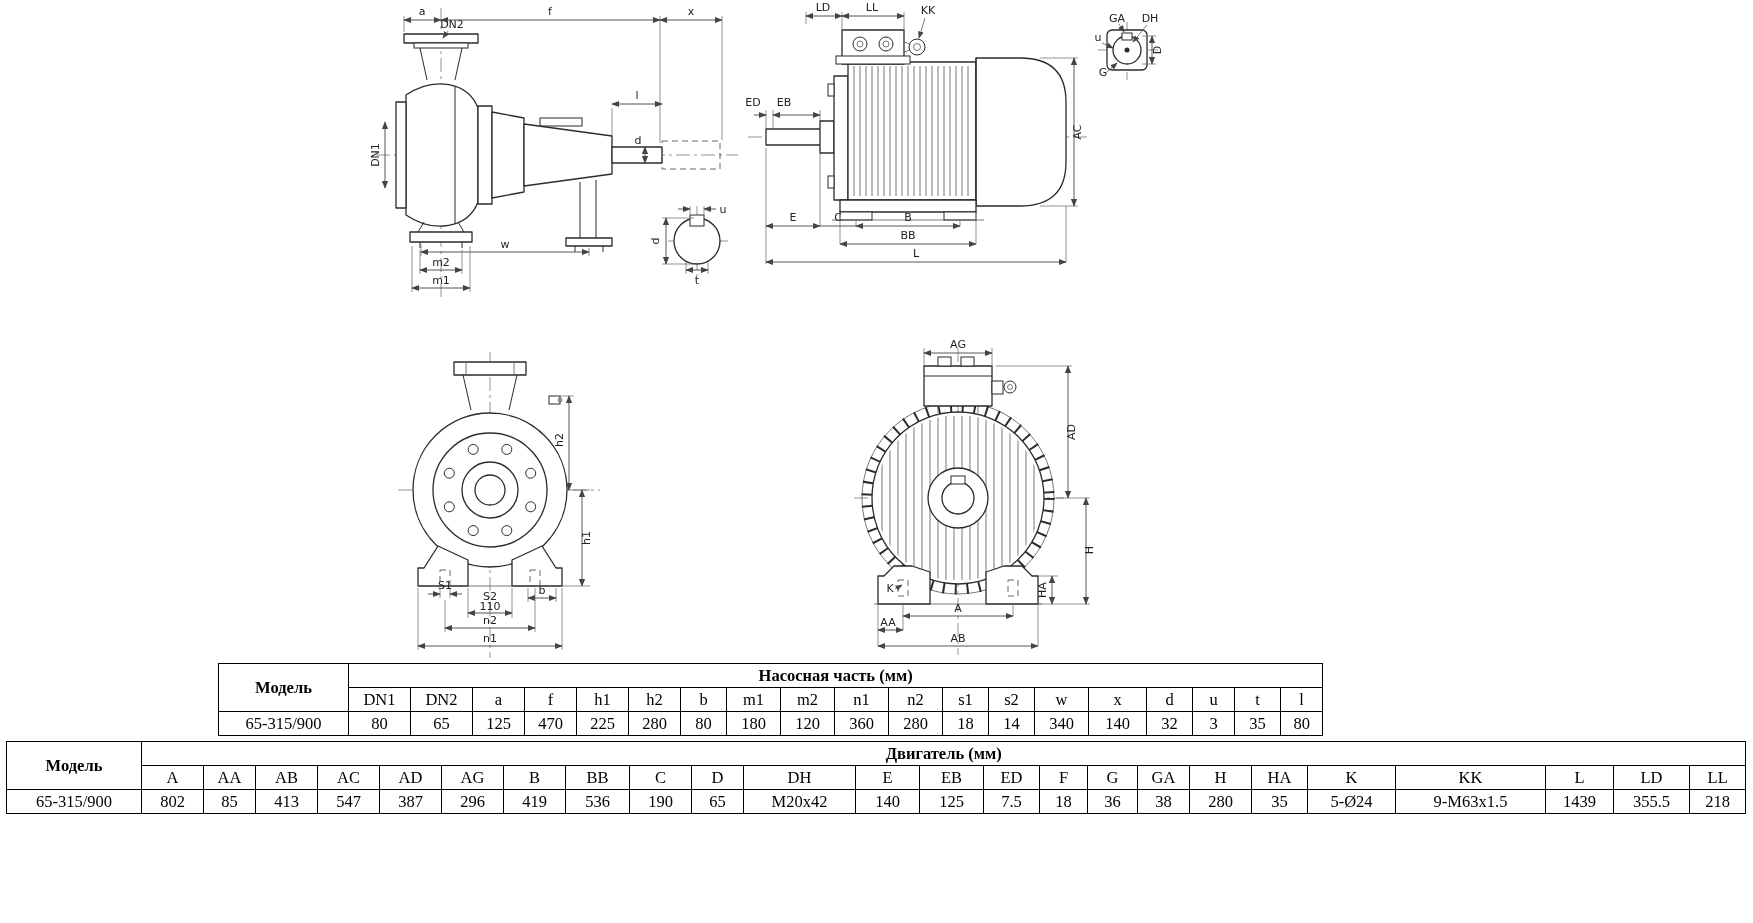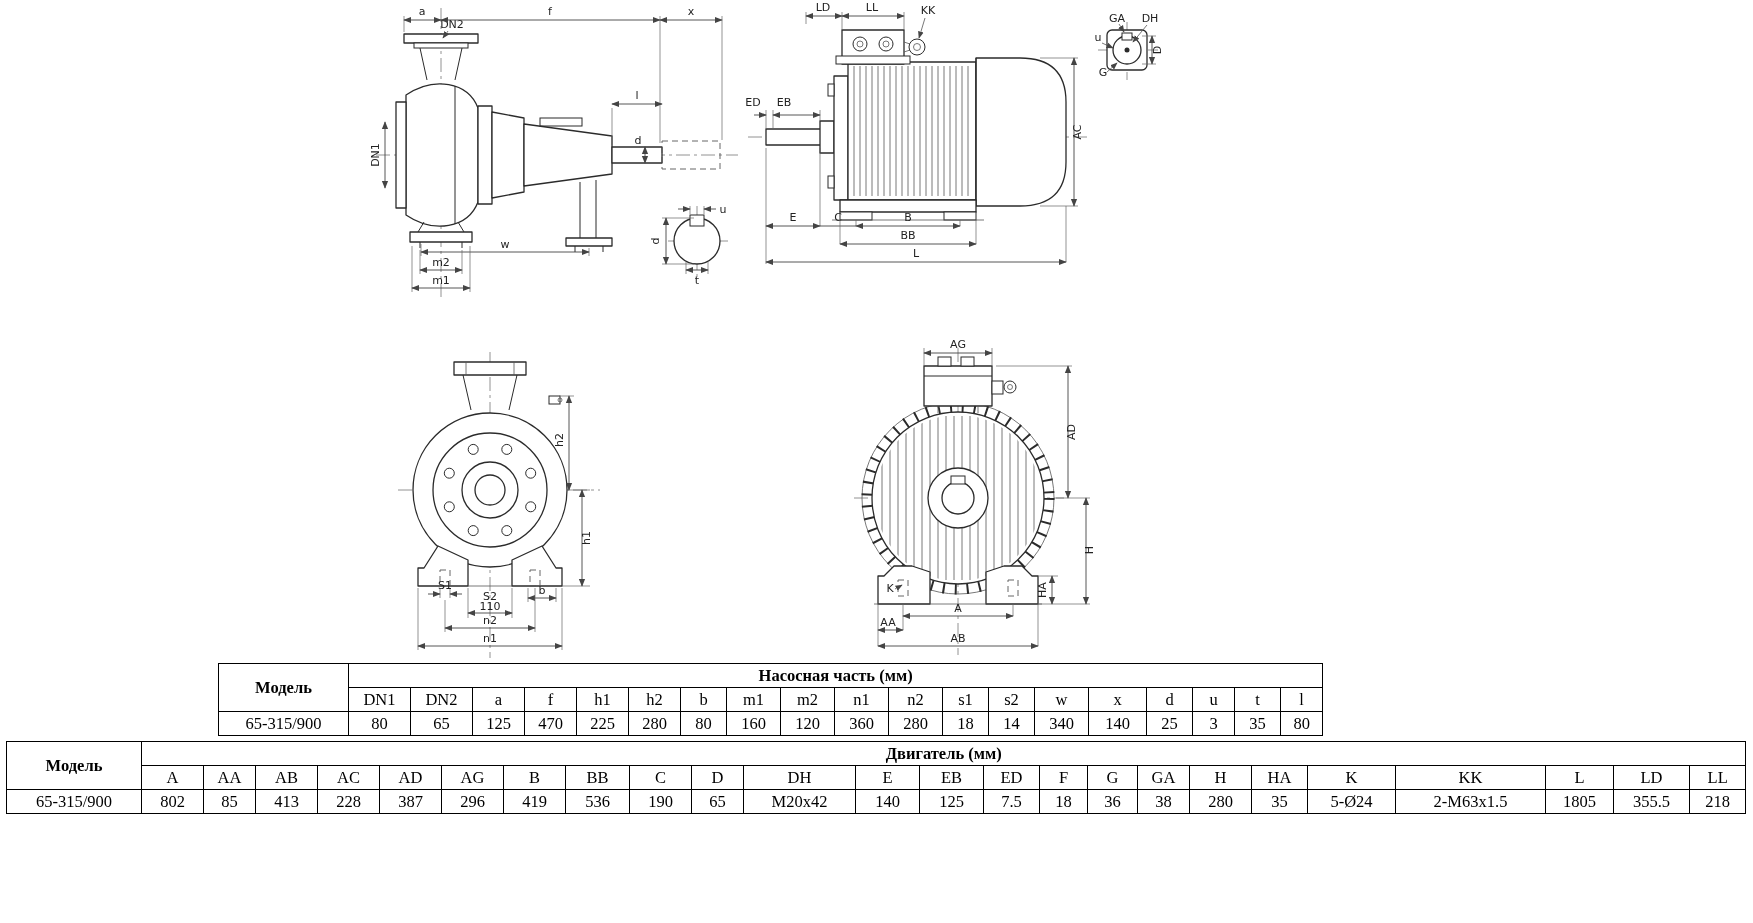--- a/index.html
+++ b/index.html
@@ -387,29 +387,29 @@
   </tr>
   <tr>
     <td>65-315/900</td>
     <td>80</td>
     <td>65</td>
     <td>125</td>
     <td>470</td>
     <td>225</td>
     <td>280</td>
     <td>80</td>
-    <td>160</td>
+    <td>180</td>
     <td>120</td>
     <td>360</td>
     <td>280</td>
     <td>18</td>
     <td>14</td>
     <td>340</td>
     <td>140</td>
-    <td>25</td>
+    <td>32</td>
     <td>3</td>
     <td>35</td>
     <td>80</td>
   </tr>
 </tbody>
     </table>
 
 <table class="dim-table" style="left:6px;top:741px;width:1739px;">
   <colgroup>
     <col style="width:135px">
@@ -467,38 +467,38 @@
     <td>KK</td>
     <td>L</td>
     <td>LD</td>
     <td>LL</td>
   </tr>
   <tr>
     <td>65-315/900</td>
     <td>802</td>
     <td>85</td>
     <td>413</td>
-    <td>228</td>
+    <td>547</td>
     <td>387</td>
     <td>296</td>
     <td>419</td>
     <td>536</td>
     <td>190</td>
     <td>65</td>
     <td>M20x42</td>
     <td>140</td>
     <td>125</td>
     <td>7.5</td>
     <td>18</td>
     <td>36</td>
     <td>38</td>
     <td>280</td>
     <td>35</td>
     <td>5-Ø24</td>
-    <td>2-M63x1.5</td>
-    <td>1805</td>
+    <td>9-M63x1.5</td>
+    <td>1439</td>
     <td>355.5</td>
     <td>218</td>
   </tr>
 </tbody>
     </table>
 
 </div>
 
 </body></html>

